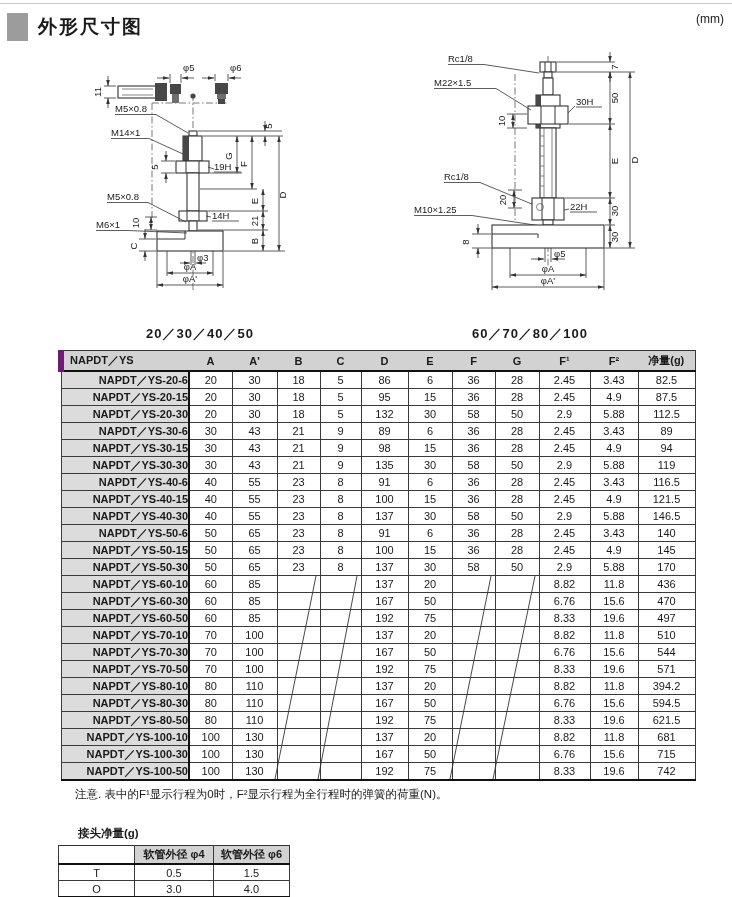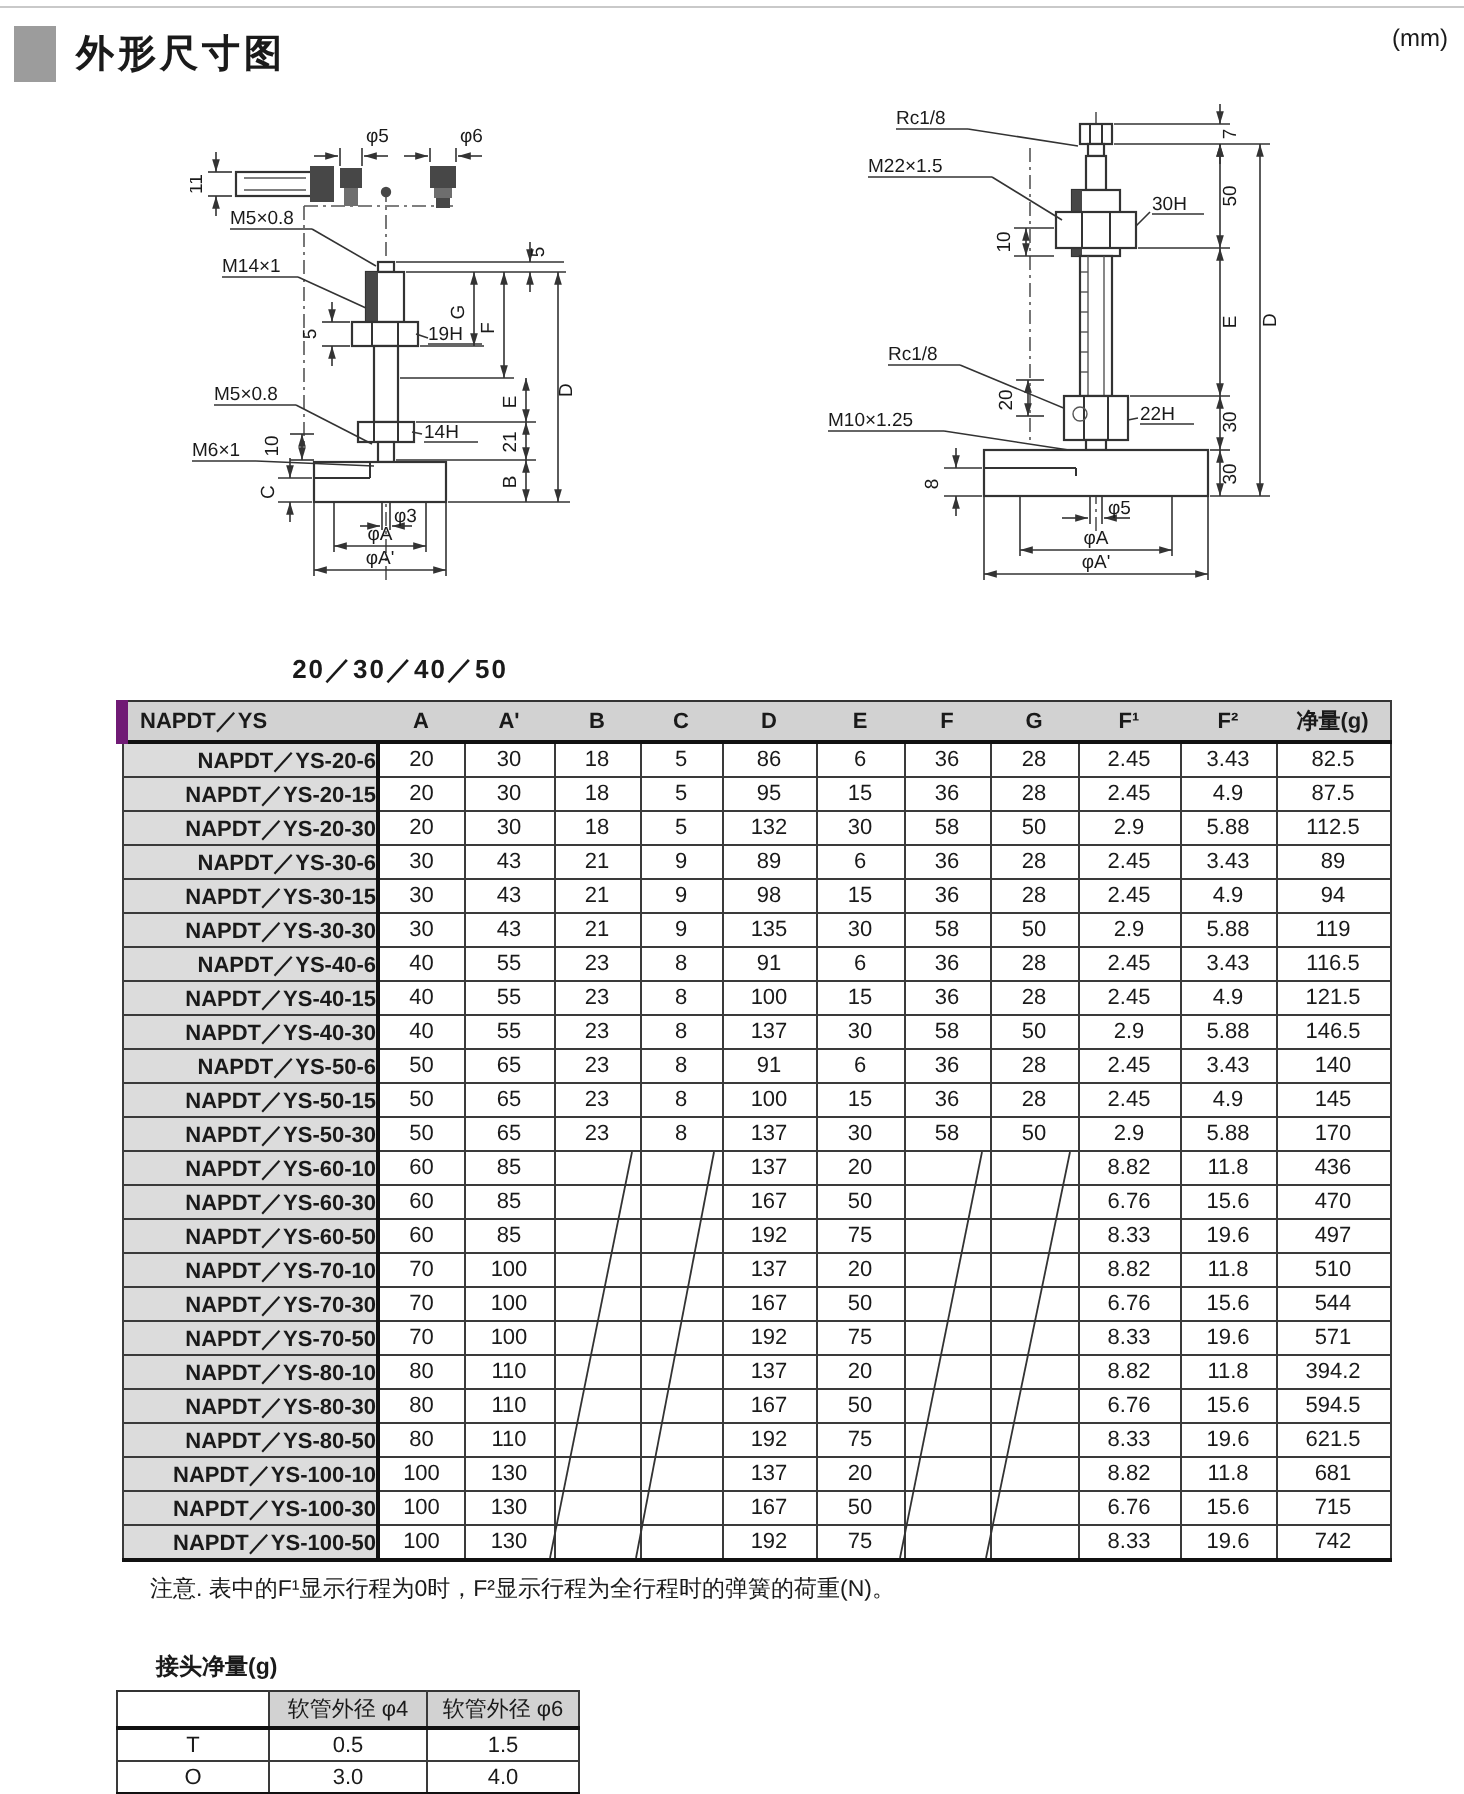--- a/index.html
+++ b/index.html
@@ -44,21 +44,21 @@
   }
   #main-table tbody tr:last-child td { border-bottom:2.5px solid #111;margin-top:48px; }
   #slash-overlay { position:absolute; left:0; top:0; pointer-events:none; }
 
   .note { font-size:11.5px; margin:6px 0 0 17px; }
 
   .sub-section { margin:24px 18px 0 58px; }
   .sub-title { font-size:11.5px; font-weight:bold; margin:0 0 4px 20px; }
   #sub-table { border-collapse:collapse; table-layout:fixed; width:231px; font-size:11px; }
   #sub-table th {
-    background:#d2d2d2; font-weight:400; height:17px; padding:0;
+    background:#d2d2d2; font-weight:700; height:17px; padding:0;
     border:1px solid #3a3a3a; border-top:1.2px solid #333; border-bottom:2.2px solid #111;
   }
   #sub-table th:first-child { background:#fff; }
   #sub-table td { border:1px solid #3a3a3a; height:15px; text-align:center; padding:0; }
   #sub-table tbody tr:last-child td { border-bottom:2.2px solid #111; }
 </style>
 </head>
 <body>
 
 <div class="top-rule"></div>
@@ -307,20 +307,21 @@
       <text transform="rotate(-90 208 48)" x="208" y="48" text-anchor="middle">50</text>
       <line class="dim" x1="200" y1="74" x2="200" y2="148" marker-start="url(#a2)" marker-end="url(#a2)"></line>
       <text transform="rotate(-90 208 111)" x="208" y="111" text-anchor="middle">E</text>
       <line class="dim" x1="200" y1="148" x2="200" y2="175" marker-start="url(#a2)" marker-end="url(#a2)"></line>
       <text transform="rotate(-90 208 161)" x="208" y="161" text-anchor="middle">30</text>
       <line class="dim" x1="200" y1="175" x2="200" y2="198" marker-start="url(#a2)" marker-end="url(#a2)"></line>
       <text transform="rotate(-90 208 187)" x="208" y="187" text-anchor="middle">30</text>
       <line class="dim" x1="220" y1="22" x2="220" y2="198" marker-start="url(#a2)" marker-end="url(#a2)"></line>
       <text transform="rotate(-90 228 110)" x="228" y="110" text-anchor="middle">D</text>
     </svg>
+    <figcaption>60／70／80／100</figcaption>
   </figure>
 </div>
 
 <div class="table-section">
   <div id="table-wrap">
     <table id="main-table">
       <colgroup>
         <col style="width:128px">
           <col style="width:43px">
           <col style="width:45px">

